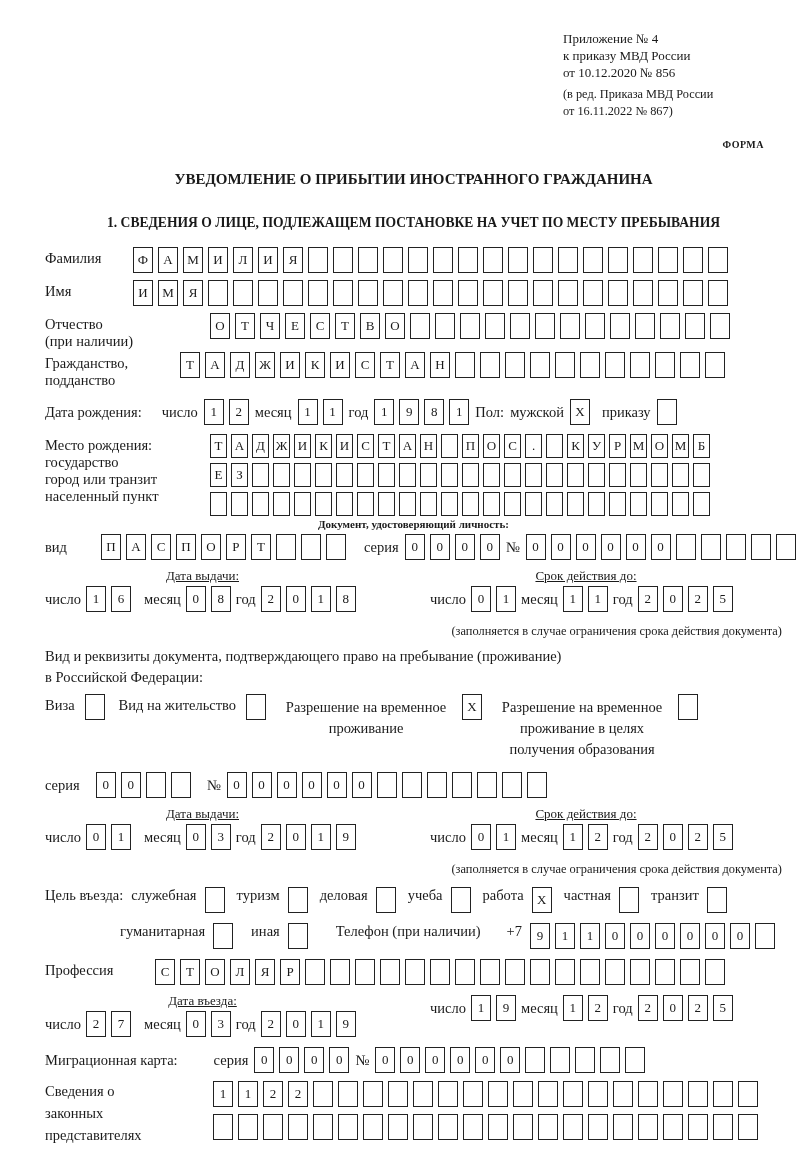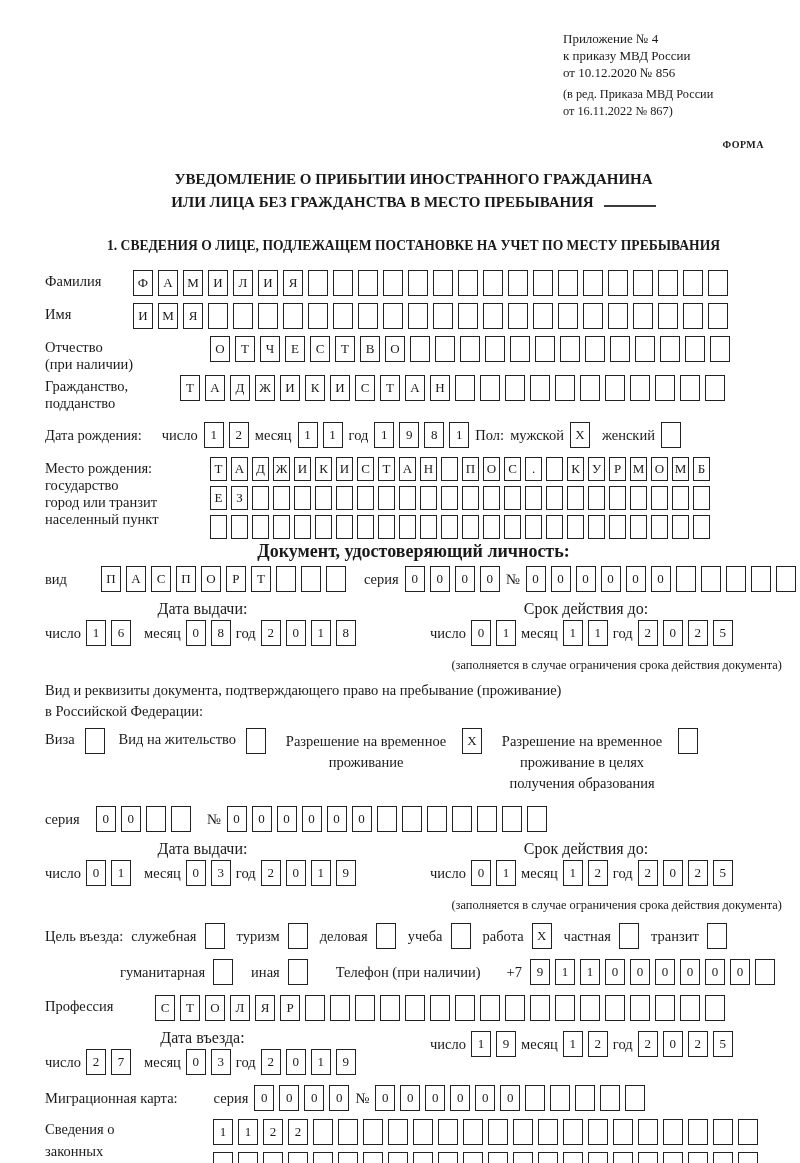--- a/index.html
+++ b/index.html
@@ -30,35 +30,35 @@
 
   
   .inline{display:flex;align-items:center;gap:6px;font-size:14.5px;}
   .inline .cells{gap:5px;}
   .gap14{margin-left:14px;}
 
   
   .twocol{display:flex;margin-top:8px;}
   .col-l{width:385px;}
   .col-r{flex:1;}
-  .dt-head{text-align:center;font-size:16px;}
+  .dt-head{text-align:center;font-size:13px;text-decoration:underline;}
   .col-l .dt-head{padding-right:70px;}
   .col-r .dt-head{padding-right:40px;}
   .dateline{display:flex;align-items:center;gap:5px;font-size:14.5px;margin-top:2px;}
   .note{font-size:12.4px;text-align:right;margin-top:12px;}
 
   .plain{font-size:14.5px;margin-top:9px;}
-  .bold-center{font-weight:bold;text-align:center;font-size:18px;margin-top:10px;}
+  .bold-center{font-weight:bold;text-align:center;font-size:11px;margin-top:10px;}
 
   
   .opts{display:flex;align-items:flex-start;margin-top:8px;gap:14px;font-size:14.5px;}
   .opt{display:flex;align-items:flex-start;gap:10px;justify-content:flex-end;}
   .opt-label{padding-top:3px;}
   .opt-label.wrap{width:172px;text-align:center;line-height:1.45;}
-  .purpose{display:flex;align-items:center;gap:8px;font-size:14.5px;margin-top:10px;flex-wrap:nowrap;}
+  .purpose{display:flex;align-items:flex-start;gap:8px;font-size:14.5px;margin-top:10px;flex-wrap:nowrap;}
   .purpose .cells{margin-right:4px;}
 
   
   .reps{display:flex;margin-top:8px;}
   .reps-label{width:168px;font-size:14.5px;line-height:1.5;}
 </style>
 </head>
 <body>
 
 <div class="page">
@@ -70,23 +70,20 @@
     <div class="ed">
       <div>(в ред. Приказа МВД России</div>
       <div>от 16.11.2022 № 867)</div>
     </div>
   </div>
 
   <div class="form-label">ФОРМА</div>
 
   <div class="title">
     <div>УВЕДОМЛЕНИЕ О ПРИБЫТИИ ИНОСТРАННОГО ГРАЖДАНИНА</div>
-    <div>
-      <span>ИЛИ ЛИЦА БЕЗ ГРАЖДАНСТВА В МЕСТО ПРЕБЫВАНИЯ</span><span class="u-line"></span>
-    </div>
   </div>
 
   <div class="sec-heading">1. СВЕДЕНИЯ О ЛИЦЕ, ПОДЛЕЖАЩЕМ ПОСТАНОВКЕ НА УЧЕТ ПО МЕСТУ ПРЕБЫВАНИЯ</div>
 
   <div class="frow" style="margin-top:16px;">
     <span class="flabel w88">Фамилия</span>
     <span class="cells">
         <span class="cell">Ф</span>
         <span class="cell">А</span>
         <span class="cell">М</span>
@@ -222,21 +219,21 @@
         <span class="cell">1</span>
         <span class="cell">9</span>
         <span class="cell">8</span>
         <span class="cell">1</span>
       </span>
     <span>Пол:</span>
     <span>мужской</span>
     <span class="cells">
         <span class="cell">X</span>
       </span>
-    <span class="ml6">женский</span>
+    <span class="ml6">приказу</span>
     <span class="cells">
         <span class="cell"></span>
       </span>
   </div>
 
   <div class="frow" style="margin-top:9px;">
     <span class="flabel w165">
       <span>Место рождения:</span><br>
       <span>государство</span><br>
       <span>город или транзит</span><br>

